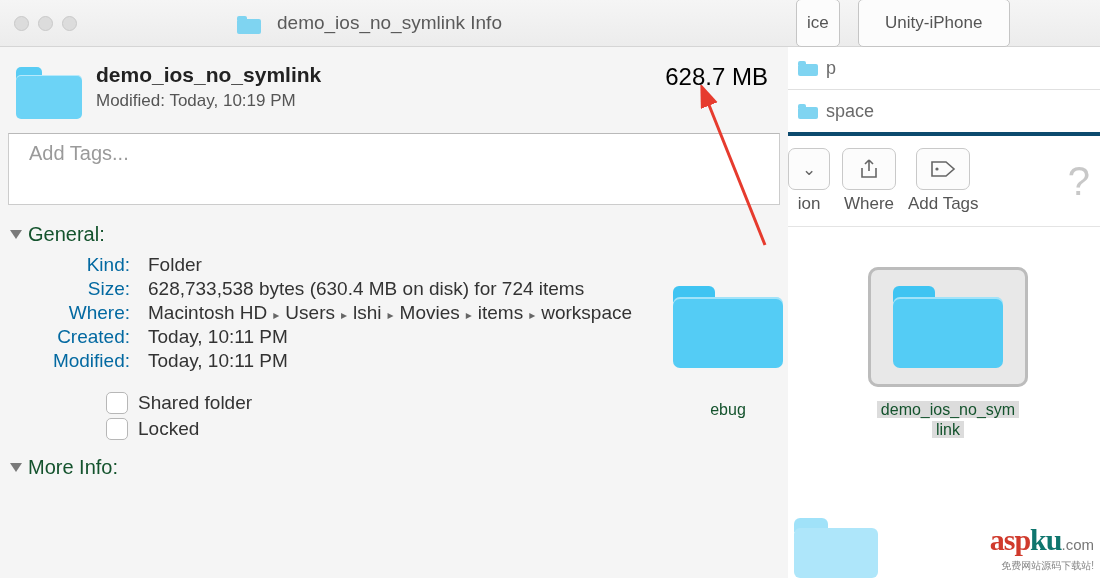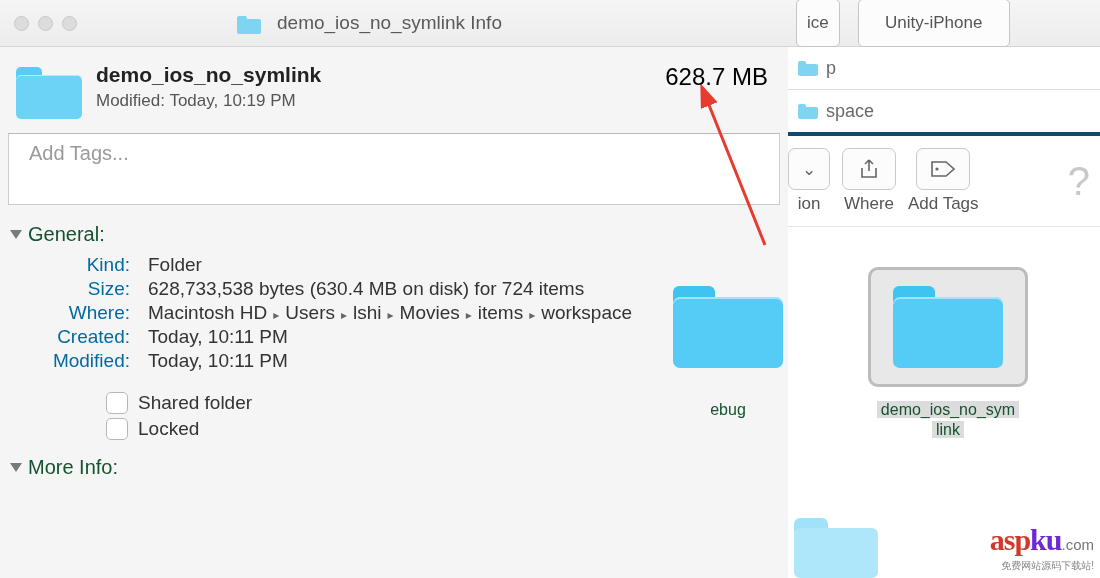--- a/index.html
+++ b/index.html
@@ -76,21 +76,21 @@
   .sel .f-label span{background:#dcdcdc;border-radius:0;padding:0 4px}
   .ghost{position:absolute;left:788px;bottom:0;width:100px;height:60px;opacity:.55}
   .ghost .ico2{width:84px;height:60px;position:relative;margin-left:6px}
   .ghost .ico2::before{content:"";position:absolute;left:0;top:0;width:34px;height:14px;
     border-radius:6px 6px 0 0;background:#54ccf5}
   .ghost .ico2::after{content:"";position:absolute;left:0;top:10px;width:84px;height:50px;
     border-radius:6px;background:#6cd3f6}
   
   .wm{position:absolute;right:6px;bottom:6px;font-size:15px;color:#777;text-align:right;line-height:1.1}
   .wm b{color:#d03a2c;font-size:30px;font-family:Georgia,serif;letter-spacing:-1px}
-  .wm b i{font-style:normal;color:#6d28d9}
+  .wm b i{font-style:normal;color:#0f766e}
   .wm small{font-size:10px;color:#888}
 </style>
 </head>
 <body>
 
 <div class="info-panel">
 
   <div class="titlebar">
     <div class="traffic">
       <span></span>

